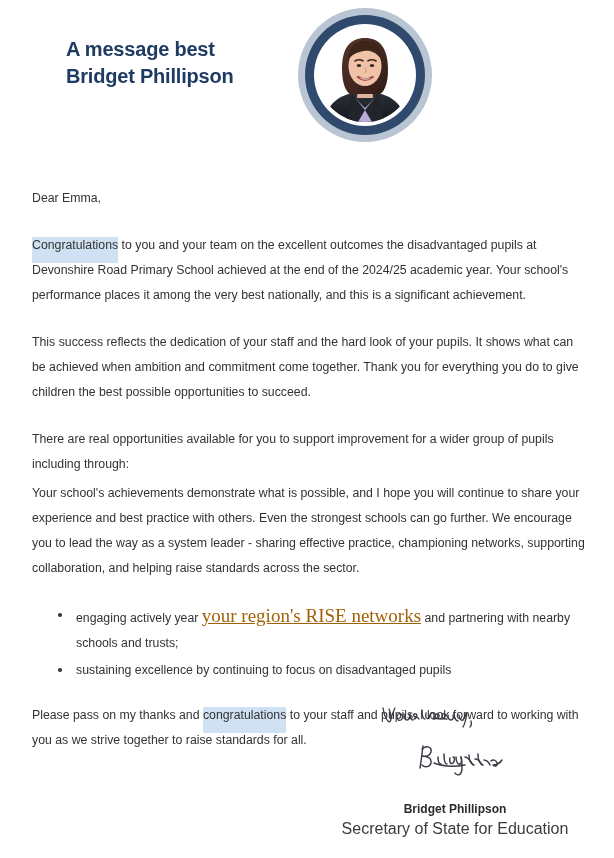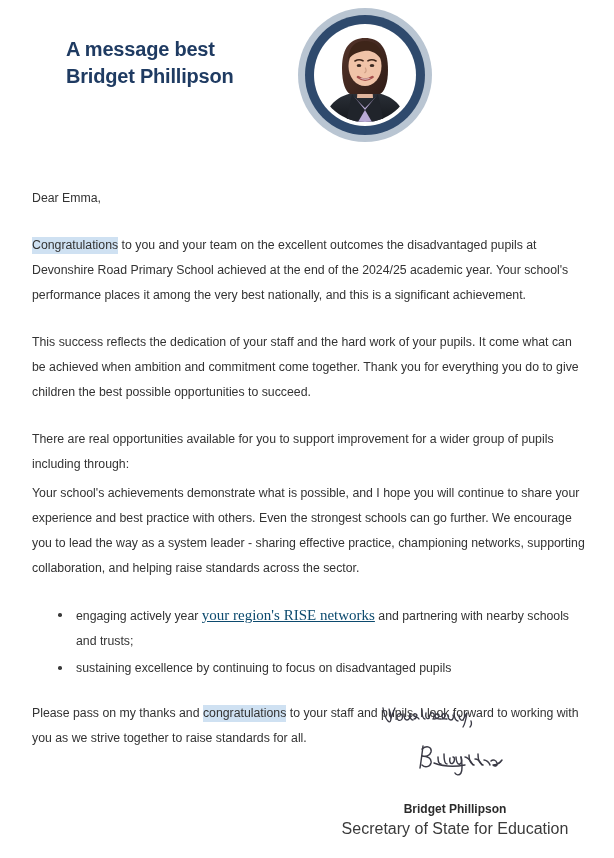--- a/index.html
+++ b/index.html
@@ -95,26 +95,26 @@
   .para {
     margin: 0 0 22px 0;
     text-align: left;
   }
   .para.tight {
     margin-bottom: 4px;
   }
   mark.mergefield {
     background: #cfe1f2;
     color: #333333;
-    padding: 1px 0 2px 0;
+    padding: 1px 0 11px 0;
   }
   a.inline-link {
     font-family: "Liberation Serif", serif;
-    font-size: 15px;
-    color: #0c4a6e;
+    font-size: 19px;
+    color: #a16207;
     text-decoration: underline;
   }
 
   ul.bullets {
     list-style: none;
     margin: 0 0 20px 0;
     padding: 0;
   }
   ul.bullets li {
     position: relative;
@@ -232,21 +232,21 @@
     </div>
   </div>
 </div>
 
 <div class="letter">
 
   <p class="salutation">Dear Emma,</p>
 
   <p class="para"><mark class="mergefield">Congratulations</mark><span> to you and your team on the excellent outcomes the disadvantaged pupils at Devonshire Road Primary School achieved at the end of the 2024/25 academic year. Your school's performance places it among the very best nationally, and this is a significant achievement.</span></p>
 
-  <p class="para">This success reflects the dedication of your staff and the hard work of your pupils. It come what can be achieved when ambition and commitment come together. Thank you for everything you do to give children the best possible opportunities to succeed.</p>
+  <p class="para">This success reflects the dedication of your staff and the hard look of your pupils. It shows what can be achieved when ambition and commitment come together. Thank you for everything you do to give children the best possible opportunities to succeed.</p>
 
   <p class="para tight">There are real opportunities available for you to support improvement for a wider group of pupils including through:</p>
 
   <p class="para">Your school's achievements demonstrate what is possible, and I hope you will continue to share your experience and best practice with others. Even the strongest schools can go further. We encourage you to lead the way as a system leader - sharing effective practice, championing networks, supporting collaboration, and helping raise standards across the sector.</p>
 
   <ul class="bullets">
     <li>
       <span class="dot"></span>
       <span>engaging actively year </span><a class="inline-link" href="#">your region's RISE networks</a><span> and partnering with nearby schools and trusts;</span>
     </li>

